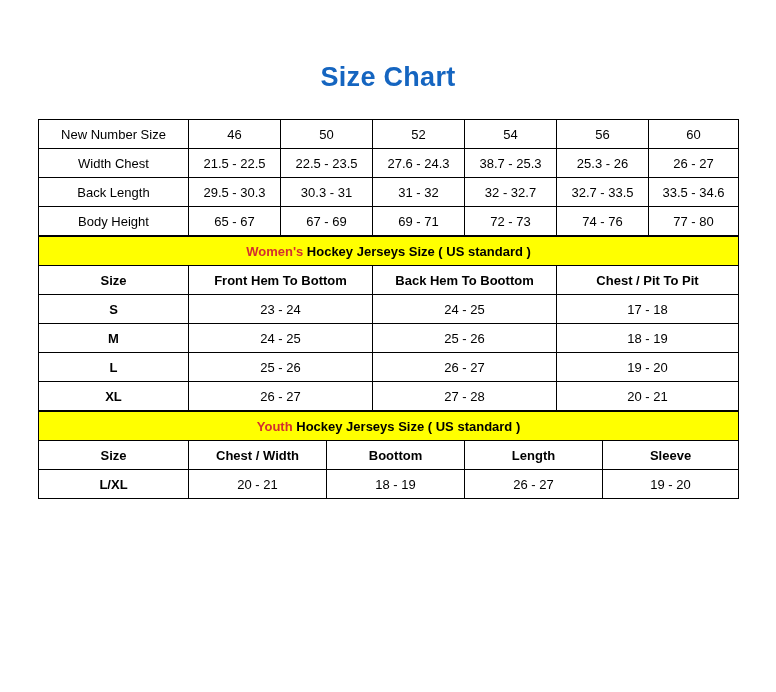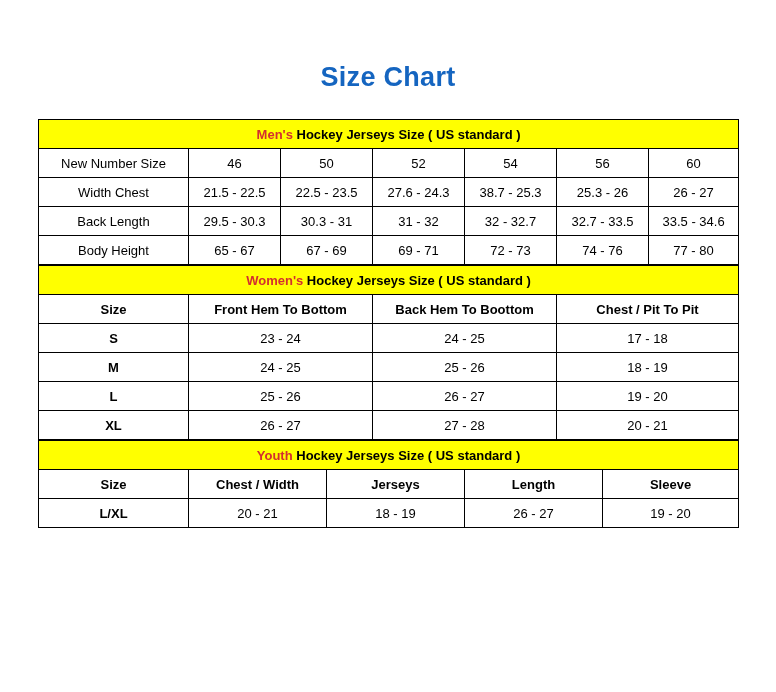--- a/index.html
+++ b/index.html
@@ -77,23 +77,20 @@
       <colgroup>
         <col style="width:150px">
           <col style="width:92px">
           <col style="width:92px">
           <col style="width:92px">
           <col style="width:92px">
           <col style="width:92px">
           <col style="width:90px">
       </colgroup>
       <tbody>
-        <tr class="section-head">
-          <td colspan="7"><span class="accent">Men's</span><span> Hockey Jerseys Size ( US standard )</span></td>
-        </tr>
         <tr>
           <td class="rowlabel">New Number Size</td>
           <td>46</td>
           <td>50</td>
           <td>52</td>
           <td>54</td>
           <td>56</td>
           <td>60</td>
         </tr>
         <tr>
@@ -178,21 +175,21 @@
           <col style="width:138px">
           <col style="width:136px">
       </colgroup>
       <tbody>
         <tr class="section-head">
           <td colspan="5"><span class="accent">Youth</span><span> Hockey Jerseys Size ( US standard )</span></td>
         </tr>
         <tr class="hdr-row">
           <td>Size</td>
           <td>Chest / Width</td>
-          <td>Jerseys</td>
+          <td>Boottom</td>
           <td>Length</td>
           <td>Sleeve</td>
         </tr>
         <tr>
           <td class="bold">L/XL</td>
           <td>20 - 21</td>
           <td>18 - 19</td>
           <td>26 - 27</td>
           <td>19 - 20</td>
         </tr>

